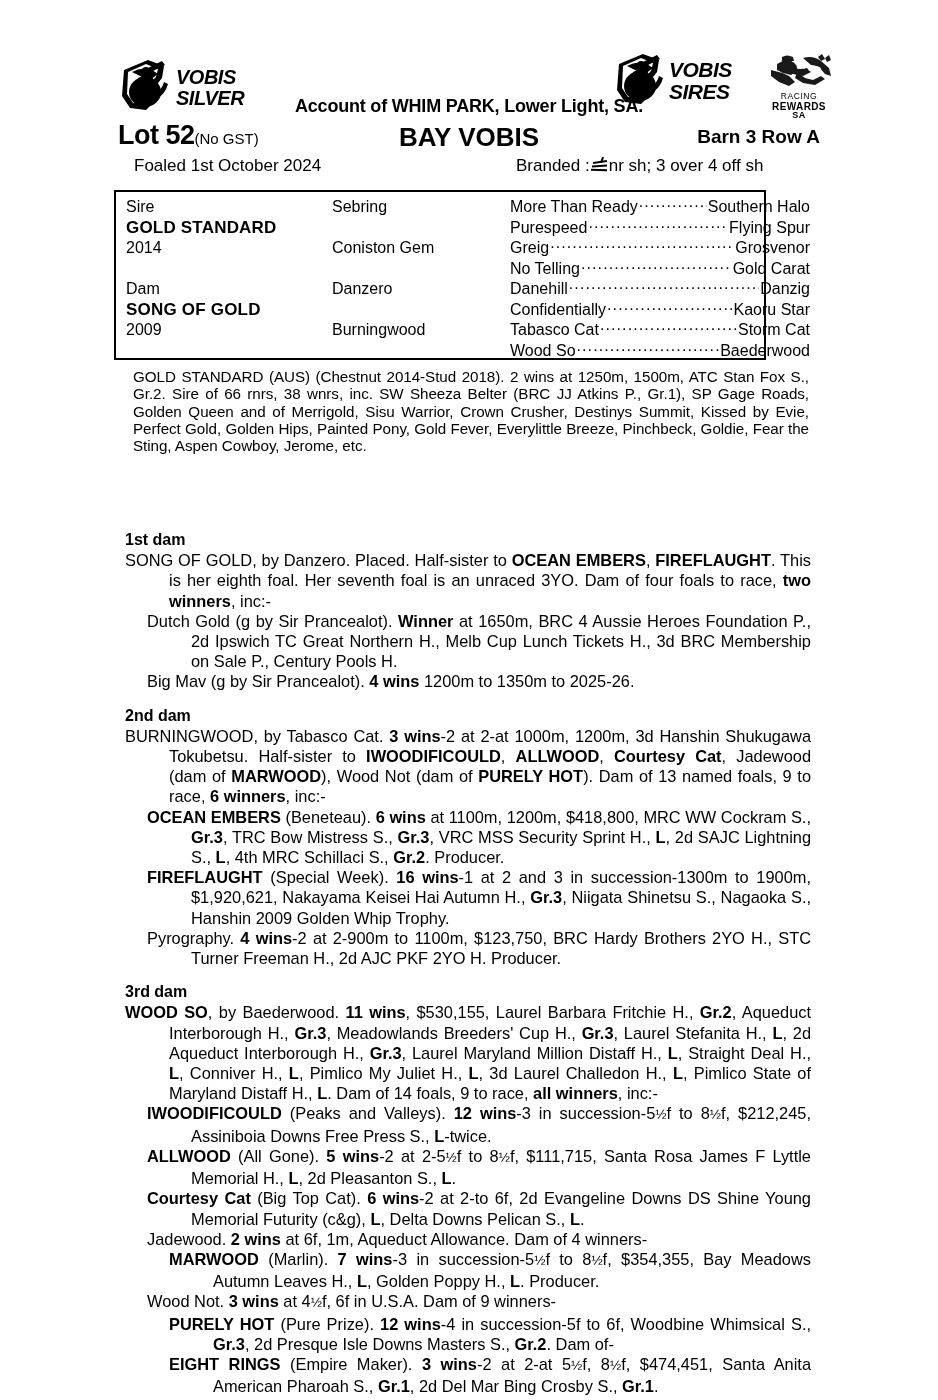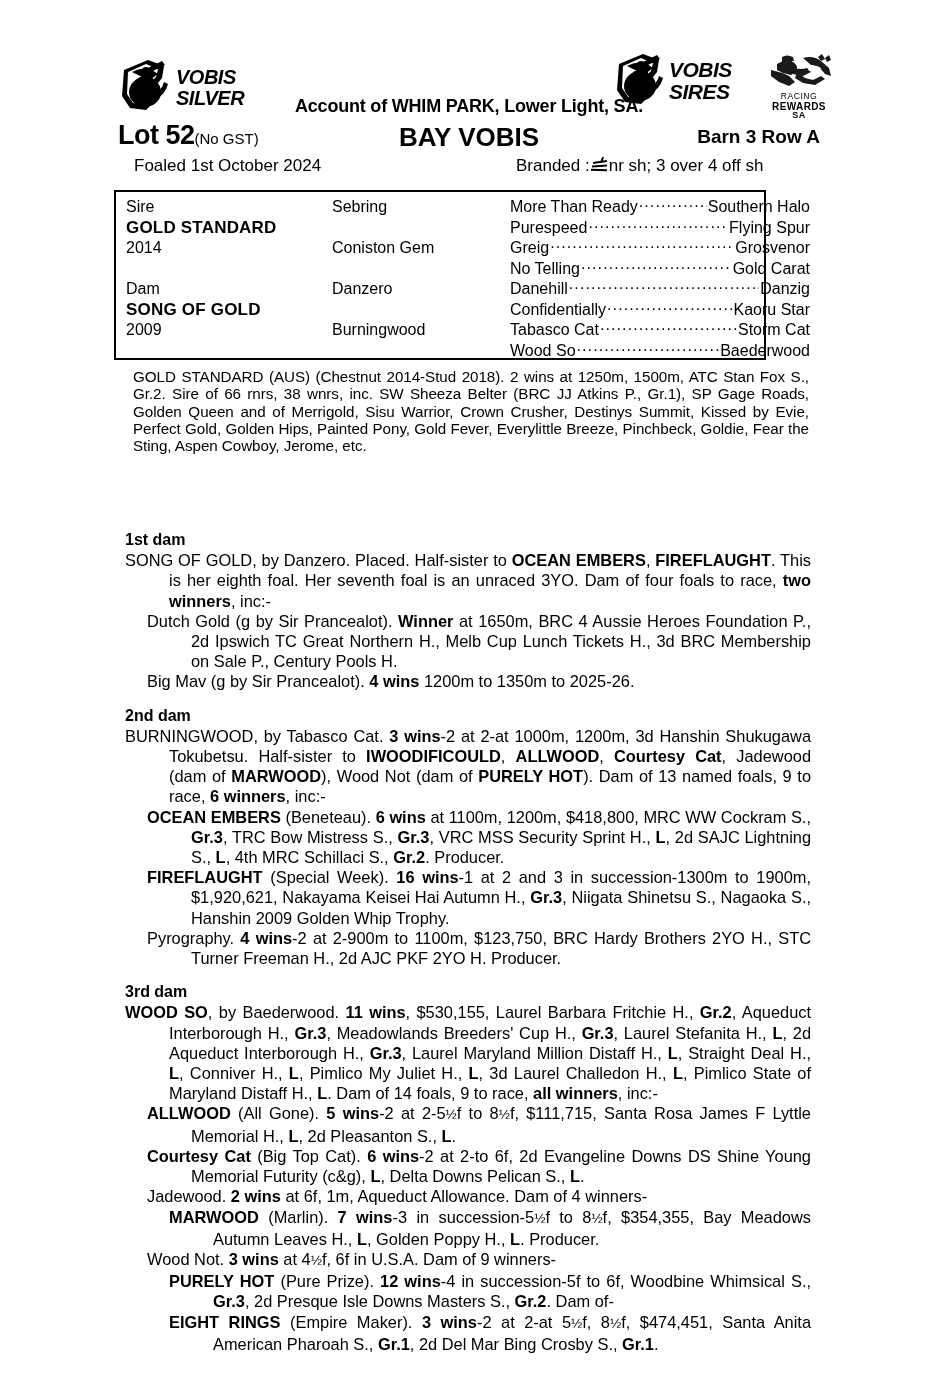--- a/index.html
+++ b/index.html
@@ -422,20 +422,21 @@
       <p class="entry lvl0">SONG OF GOLD, by Danzero. Placed. Half-sister to <b>OCEAN EMBERS</b>, <b>FIREFLAUGHT</b>. This is her eighth foal. Her seventh foal is an unraced 3YO. Dam of four foals to race, <b>two winners</b>, inc:-</p>
       <p class="entry lvl1">Dutch Gold (g by Sir Prancealot). <b>Winner</b> at 1650m, BRC 4 Aussie Heroes Foundation P., 2d Ipswich TC Great Northern H., Melb Cup Lunch Tickets H., 3d BRC Membership on Sale P., Century Pools H.</p>
       <p class="entry lvl1">Big Mav (g by Sir Prancealot). <b>4 wins</b> 1200m to 1350m to 2025-26.</p>
       <div class="dam-heading">2nd dam</div>
       <p class="entry lvl0">BURNINGWOOD, by Tabasco Cat. <b>3 wins</b>-2 at 2-at 1000m, 1200m, 3d Hanshin Shukugawa Tokubetsu. Half-sister to <b>IWOODIFICOULD</b>, <b>ALLWOOD</b>, <b>Courtesy Cat</b>, Jadewood (dam of <b>MARWOOD</b>), Wood Not (dam of <b>PURELY HOT</b>). Dam of 13 named foals, 9 to race, <b>6 winners</b>, inc:-</p>
       <p class="entry lvl1"><b>OCEAN EMBERS</b> (Beneteau). <b>6 wins</b> at 1100m, 1200m, $418,800, MRC WW Cockram S., <b>Gr.3</b>, TRC Bow Mistress S., <b>Gr.3</b>, VRC MSS Security Sprint H., <b>L</b>, 2d SAJC Lightning S., <b>L</b>, 4th MRC Schillaci S., <b>Gr.2</b>. Producer.</p>
       <p class="entry lvl1"><b>FIREFLAUGHT</b> (Special Week). <b>16 wins</b>-1 at 2 and 3 in succession-1300m to 1900m, $1,920,621, Nakayama Keisei Hai Autumn H., <b>Gr.3</b>, Niigata Shinetsu S., Nagaoka S., Hanshin 2009 Golden Whip Trophy.</p>
       <p class="entry lvl1">Pyrography. <b>4 wins</b>-2 at 2-900m to 1100m, $123,750, BRC Hardy Brothers 2YO H., STC Turner Freeman H., 2d AJC PKF 2YO H. Producer.</p>
       <div class="dam-heading">3rd dam</div>
       <p class="entry lvl0"><b>WOOD SO</b>, by Baederwood. <b>11 wins</b>, $530,155, Laurel Barbara Fritchie H., <b>Gr.2</b>, Aqueduct Interborough H., <b>Gr.3</b>, Meadowlands Breeders' Cup H., <b>Gr.3</b>, Laurel Stefanita H., <b>L</b>, 2d Aqueduct Interborough H., <b>Gr.3</b>, Laurel Maryland Million Distaff H., <b>L</b>, Straight Deal H., <b>L</b>, Conniver H., <b>L</b>, Pimlico My Juliet H., <b>L</b>, 3d Laurel Challedon H., <b>L</b>, Pimlico State of Maryland Distaff H., <b>L</b>. Dam of 14 foals, 9 to race, <b>all winners</b>, inc:-</p>
+      <p class="entry lvl1"><b>IWOODIFICOULD</b> (Peaks and Valleys). <b>12 wins</b>-3 in succession-5<span class="frac">½</span>f to 8<span class="frac">½</span>f, $212,245, Assiniboia Downs Free Press S., <b>L</b>-twice.</p>
       <p class="entry lvl1"><b>ALLWOOD</b> (All Gone). <b>5 wins</b>-2 at 2-5<span class="frac">½</span>f to 8<span class="frac">½</span>f, $111,715, Santa Rosa James F Lyttle Memorial H., <b>L</b>, 2d Pleasanton S., <b>L</b>.</p>
       <p class="entry lvl1"><b>Courtesy Cat</b> (Big Top Cat). <b>6 wins</b>-2 at 2-to 6f, 2d Evangeline Downs DS Shine Young Memorial Futurity (c&amp;g), <b>L</b>, Delta Downs Pelican S., <b>L</b>.</p>
       <p class="entry lvl1">Jadewood. <b>2 wins</b> at 6f, 1m, Aqueduct Allowance. Dam of 4 winners-</p>
       <p class="entry lvl2"><b>MARWOOD</b> (Marlin). <b>7 wins</b>-3 in succession-5<span class="frac">½</span>f to 8<span class="frac">½</span>f, $354,355, Bay Meadows Autumn Leaves H., <b>L</b>, Golden Poppy H., <b>L</b>. Producer.</p>
       <p class="entry lvl1">Wood Not. <b>3 wins</b> at 4<span class="frac">½</span>f, 6f in U.S.A. Dam of 9 winners-</p>
       <p class="entry lvl2"><b>PURELY HOT</b> (Pure Prize). <b>12 wins</b>-4 in succession-5f to 6f, Woodbine Whimsical S., <b>Gr.3</b>, 2d Presque Isle Downs Masters S., <b>Gr.2</b>. Dam of-</p>
       <p class="entry lvl2"><b>EIGHT RINGS</b> (Empire Maker). <b>3 wins</b>-2 at 2-at 5<span class="frac">½</span>f, 8<span class="frac">½</span>f, $474,451, Santa Anita American Pharoah S., <b>Gr.1</b>, 2d Del Mar Bing Crosby S., <b>Gr.1</b>.</p>
     </div>
 
 </div>

